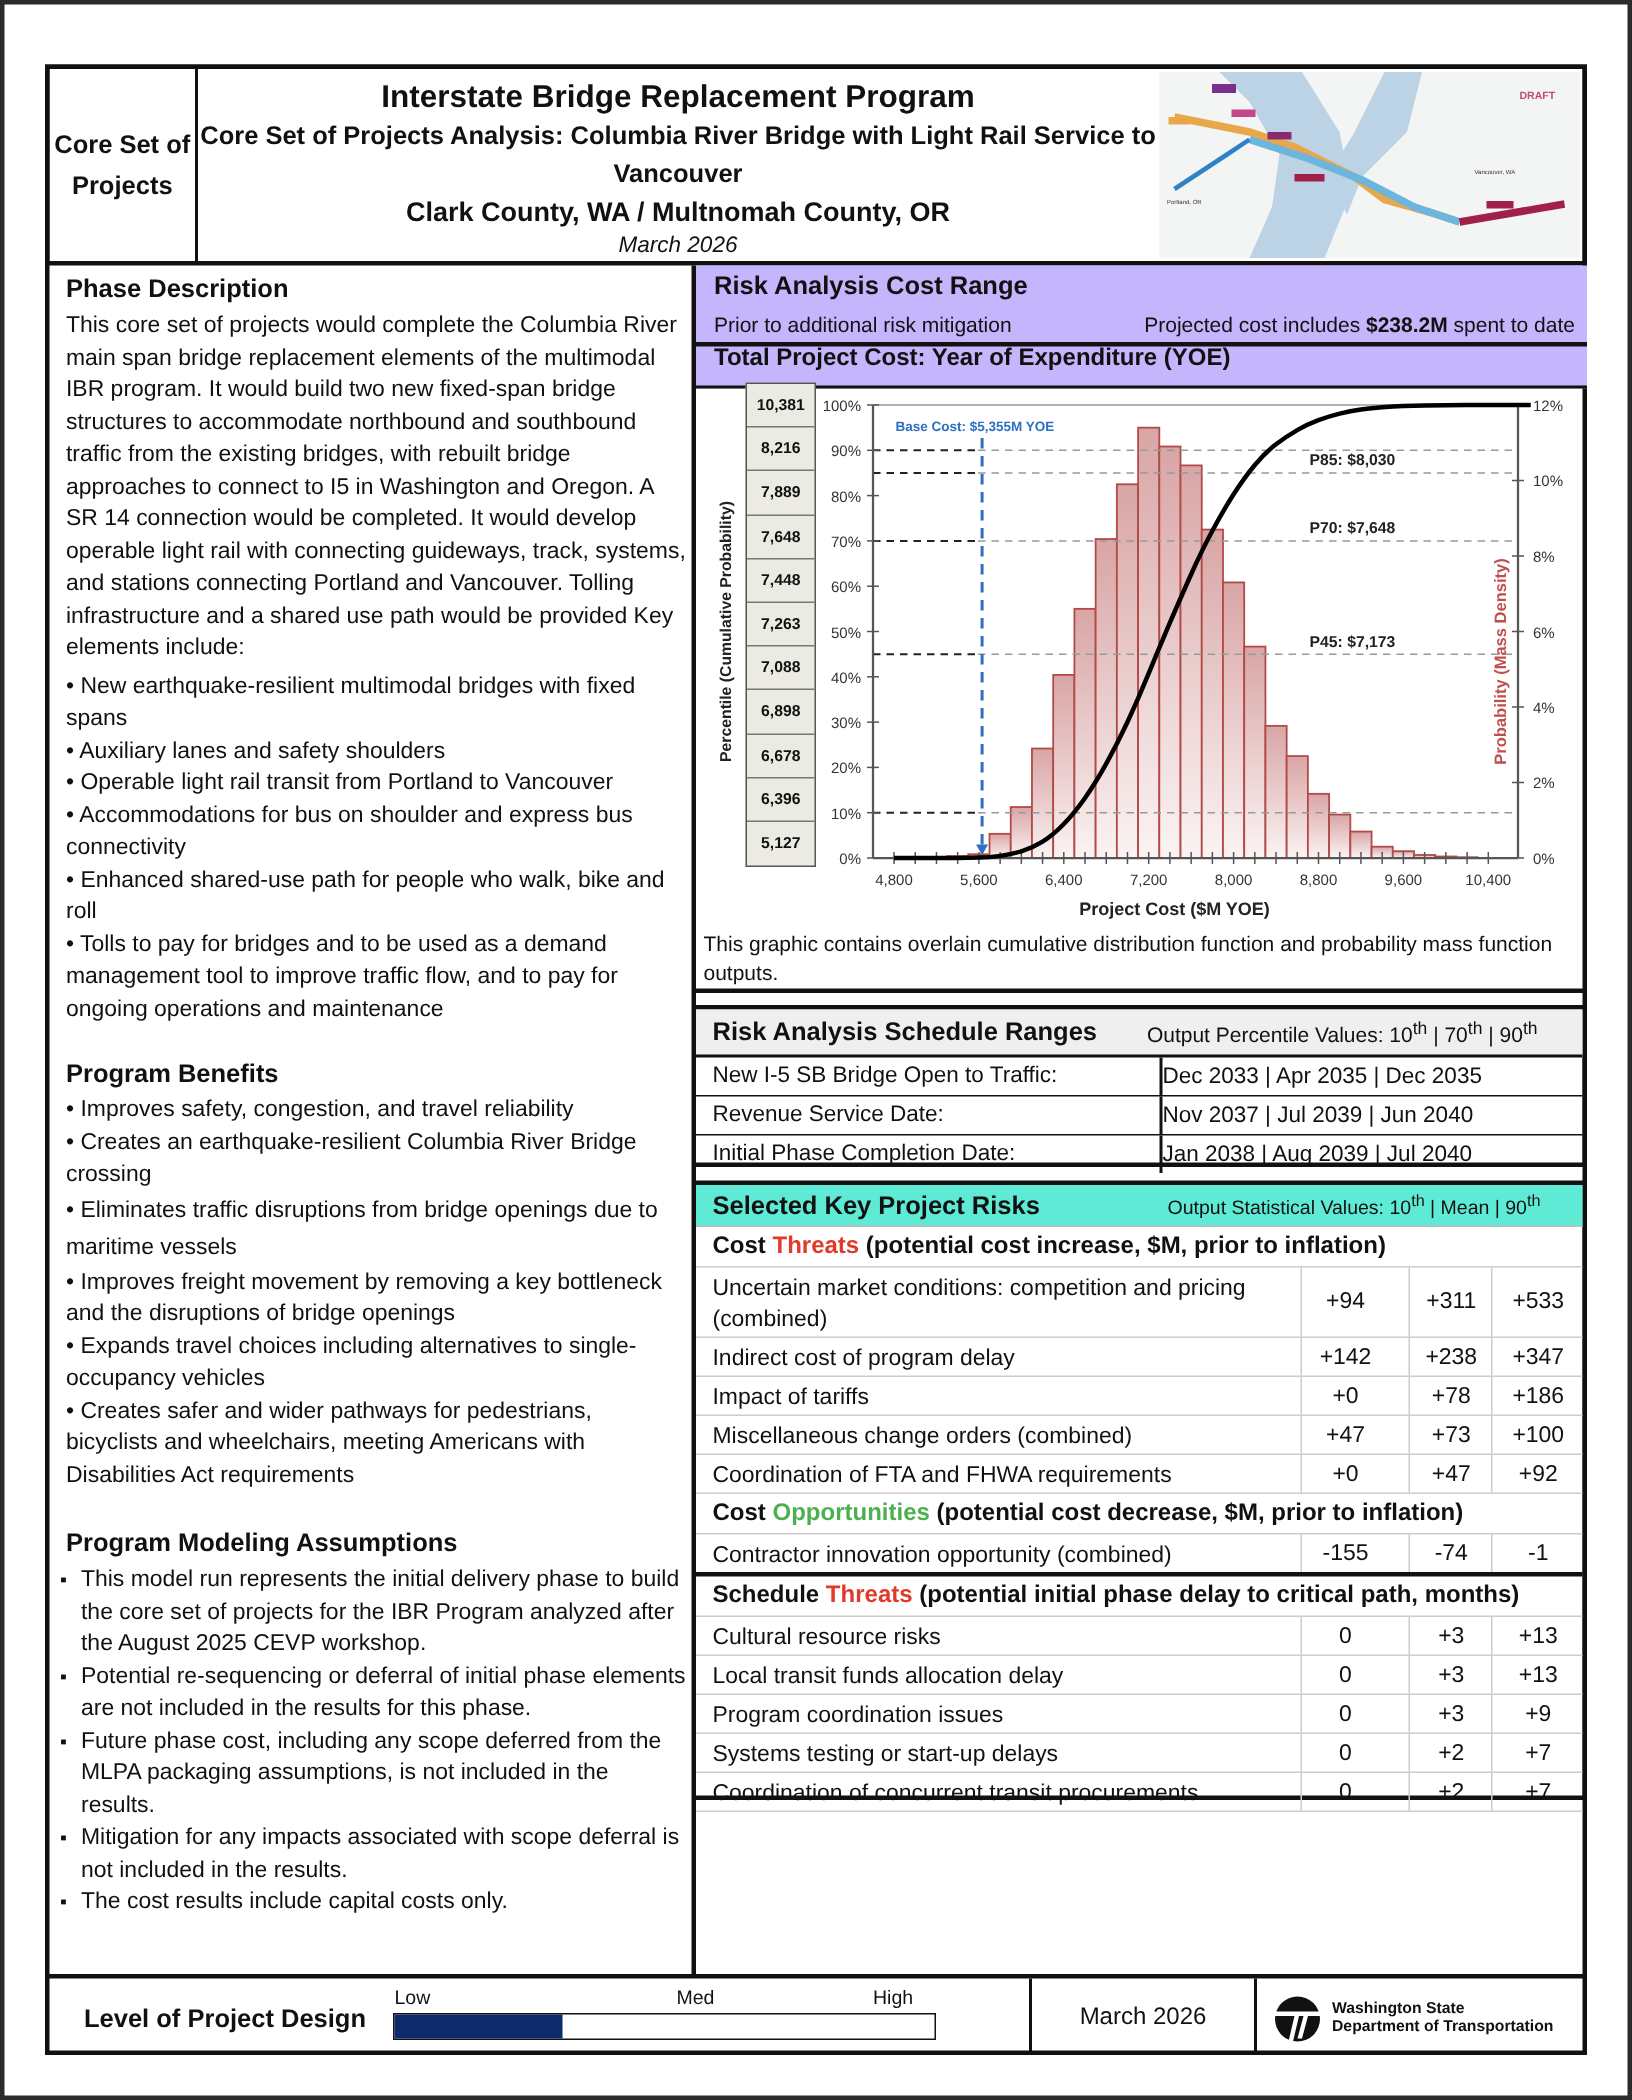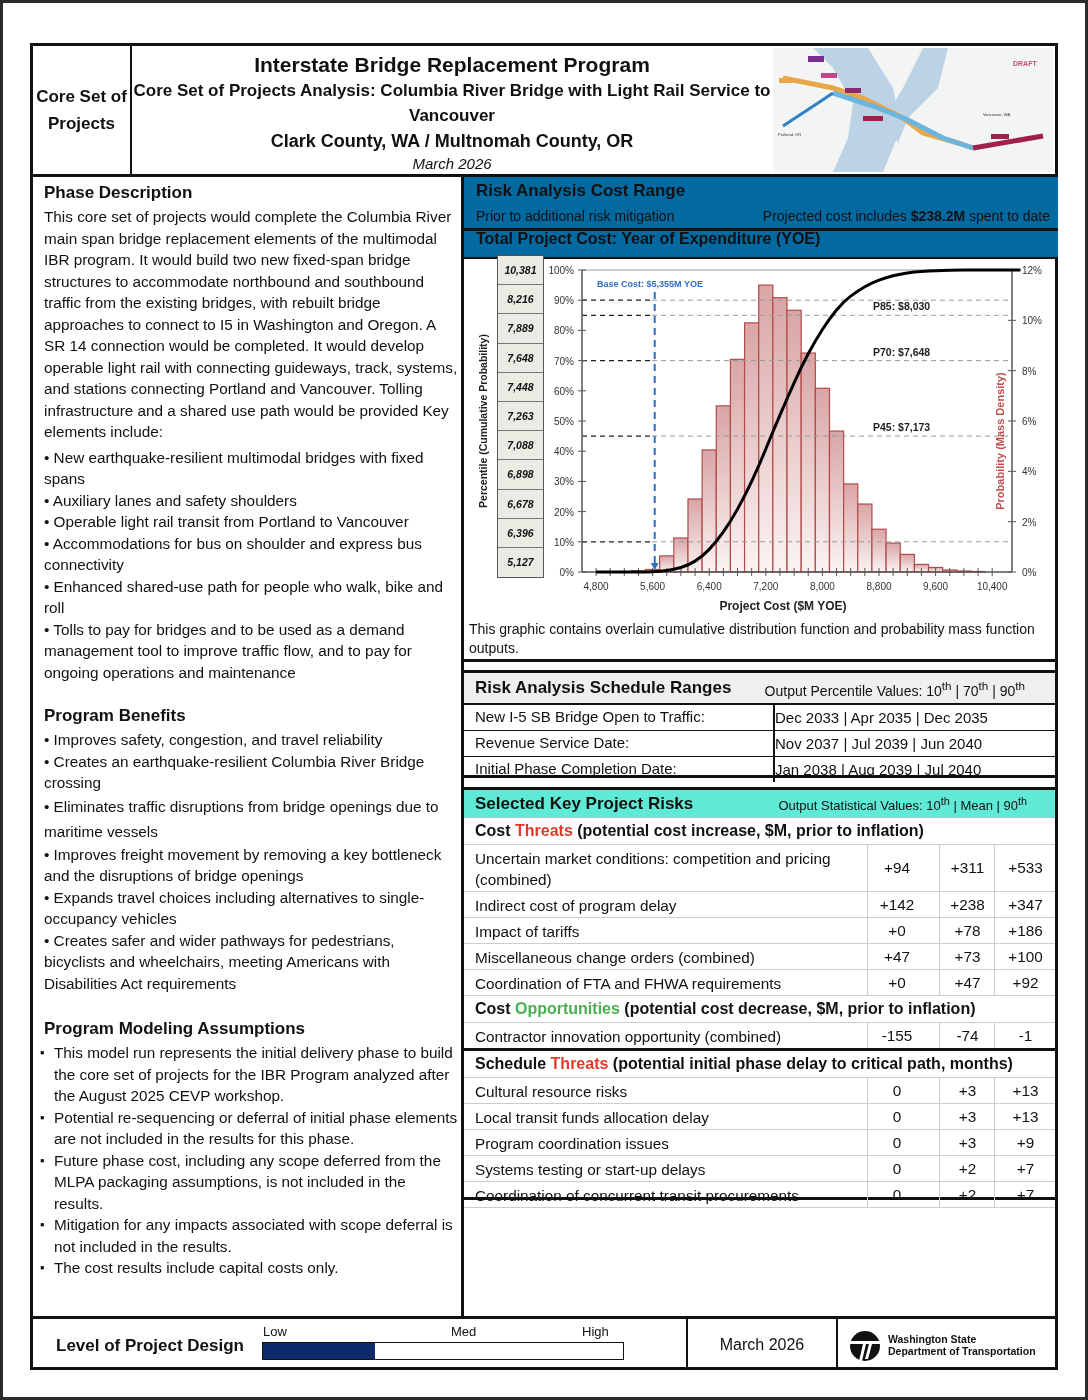--- a/index.html
+++ b/index.html
@@ -16,27 +16,27 @@
   .hdr-map { position:absolute; left:740px; top:2px; width:280px; height:124px; background:#f2f4f5; overflow:hidden; }
   .left { position:absolute; left:44px; top:180px; width:415px; font-size:15.3px; line-height:21.5px; }
   .left h3 { font-size:17px; margin:0; line-height:26px; }
   .left p { margin:0; }
   .left .bul { margin:0; }
   .sq li { list-style:none; position:relative; padding-left:10px; }
   .sq ul { margin:0; padding:0; }
   .sq li::before { content:"\25AA"; position:absolute; left:-4px; top:0; font-size:13px; }
   .vline { position:absolute; left:461px; top:177px; width:3px; height:1139px; background:#111; }
   .box { position:absolute; left:464px; width:594px; box-sizing:border-box; }
-  .rac { top:177px; height:82px; background:#0369a1; border-bottom:2px solid #111; }
+  .rac { top:177px; height:82px; background:#c4b5fd; border-bottom:2px solid #111; }
   .rac .t { position:absolute; left:12px; top:4px; font-weight:bold; font-size:17px; }
   .rac .s1 { position:absolute; left:12px; top:31px; font-size:14px; }
   .rac .s2 { position:absolute; right:8px; top:31px; font-size:14px; }
   .tpc { position:absolute; left:476px; top:230px; font-weight:bold; font-size:16px; }
   .chartbox { position:absolute; left:464px; top:228px; width:594px; height:434px; border-top:3px solid #111; border-bottom:3px solid #111; box-sizing:border-box; }
-  .pct-table { position:absolute; left:497px; top:255px; width:45px; border:1px solid #555; background:#ecebe3;font-style:italic; }
+  .pct-table { position:absolute; left:497px; top:255px; width:45px; border:1px solid #555; background:#ecebe3; }
   .pct-table div { height:29.2px; border-bottom:1px solid #777; font-size:10.5px; font-weight:bold; display:flex; align-items:center; justify-content:center; box-sizing:border-box; }
   .pct-table div:last-child { border-bottom:none; }
   svg text { font-family:"Liberation Sans", sans-serif; }
   .caption { position:absolute; left:469px; top:620px; width:585px; font-size:14px; line-height:19px; }
   .sched { top:670px; height:108px; border:3px solid #111; border-left:none; }
   .sched .hd { height:30px; background:#efefef; border-bottom:2px solid #111; position:relative; }
   .sched .hd .t { position:absolute; left:11px; top:5px; font-weight:bold; font-size:17px; }
   .sched .hd .s { position:absolute; right:30px; top:6px; font-size:14px; }
   .sched .row { height:25px; border-bottom:1px solid #111; position:relative; font-size:15px; }
   .sched .row:last-child { border-bottom:none; }

